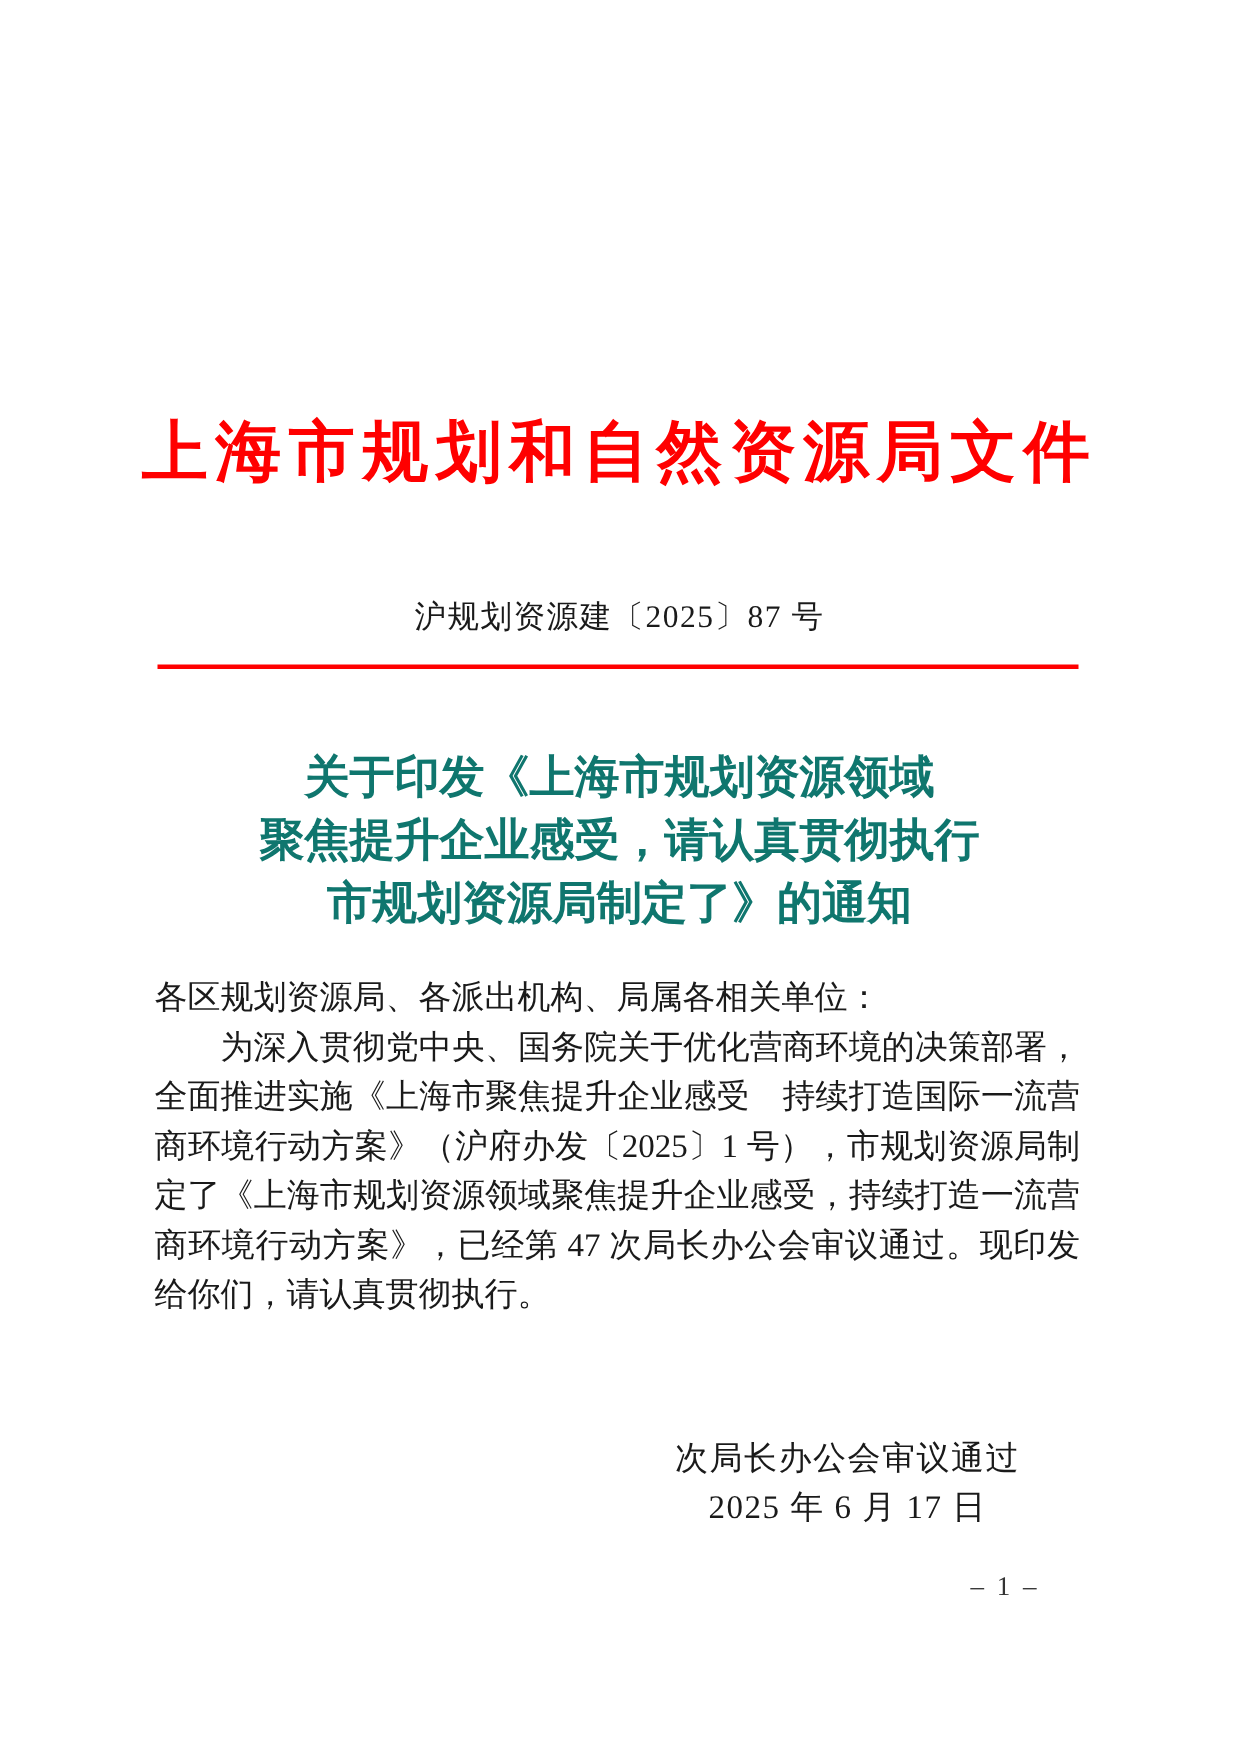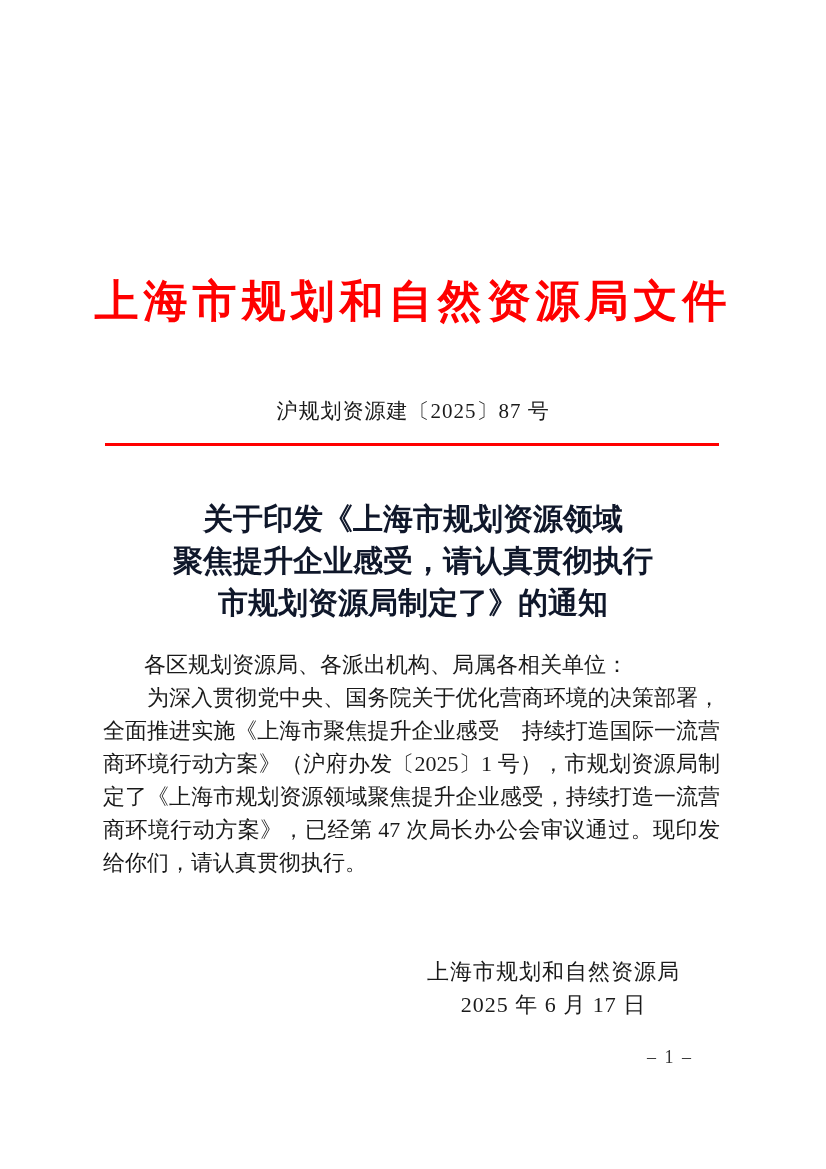--- a/index.html
+++ b/index.html
@@ -49,39 +49,38 @@
   }
   .doc-title {
     position: absolute;
     top: 498px;
     left: 0;
     width: 100%;
     text-align: center;
     font-size: 30px;
     font-weight: bold;
     line-height: 42px;
-    color: #0f172a;
+    color: #0f766e;
   }
   .doc-title .title-line {
     display: block;
   }
   .body-block {
     position: absolute;
     top: 648px;
     left: 103px;
     width: 617px;
     font-size: 22px;
     line-height: 33px;
     color: #1a1a1a;
     text-align: justify;
     text-justify: inter-ideograph;
   }
   .salutation {
     text-indent: 0;
-    margin-left: 41px;
   }
   .main-paragraph {
     text-indent: 2em;
   }
   .sign-block {
     position: absolute;
     top: 955px;
     right: 146px;
     width: max-content;
     text-align: center;
@@ -117,19 +116,19 @@
     <span class="title-line">聚焦提升企业感受，请认真贯彻执行</span>
     <span class="title-line">市规划资源局制定了》的通知</span>
   </div>
 
   <div class="body-block">
     <div class="salutation">各区规划资源局、各派出机构、局属各相关单位：</div>
     <div class="main-paragraph">为深入贯彻党中央、国务院关于优化营商环境的决策部署，全面推进实施《上海市聚焦提升企业感受　持续打造国际一流营商环境行动方案》（沪府办发〔2025〕1 号），市规划资源局制定了《上海市规划资源领域聚焦提升企业感受，持续打造一流营商环境行动方案》，已经第 47 次局长办公会审议通过。现印发给你们，请认真贯彻执行。</div>
   </div>
 
   <div class="sign-block">
-    <div>上海市规划和自然资源局</div>
+    <div>次局长办公会审议通过</div>
     <div>2025 年 6 月 17 日</div>
   </div>
 
   <div class="page-number">– 1 –</div>
 
 </div>
 
 </body></html>

